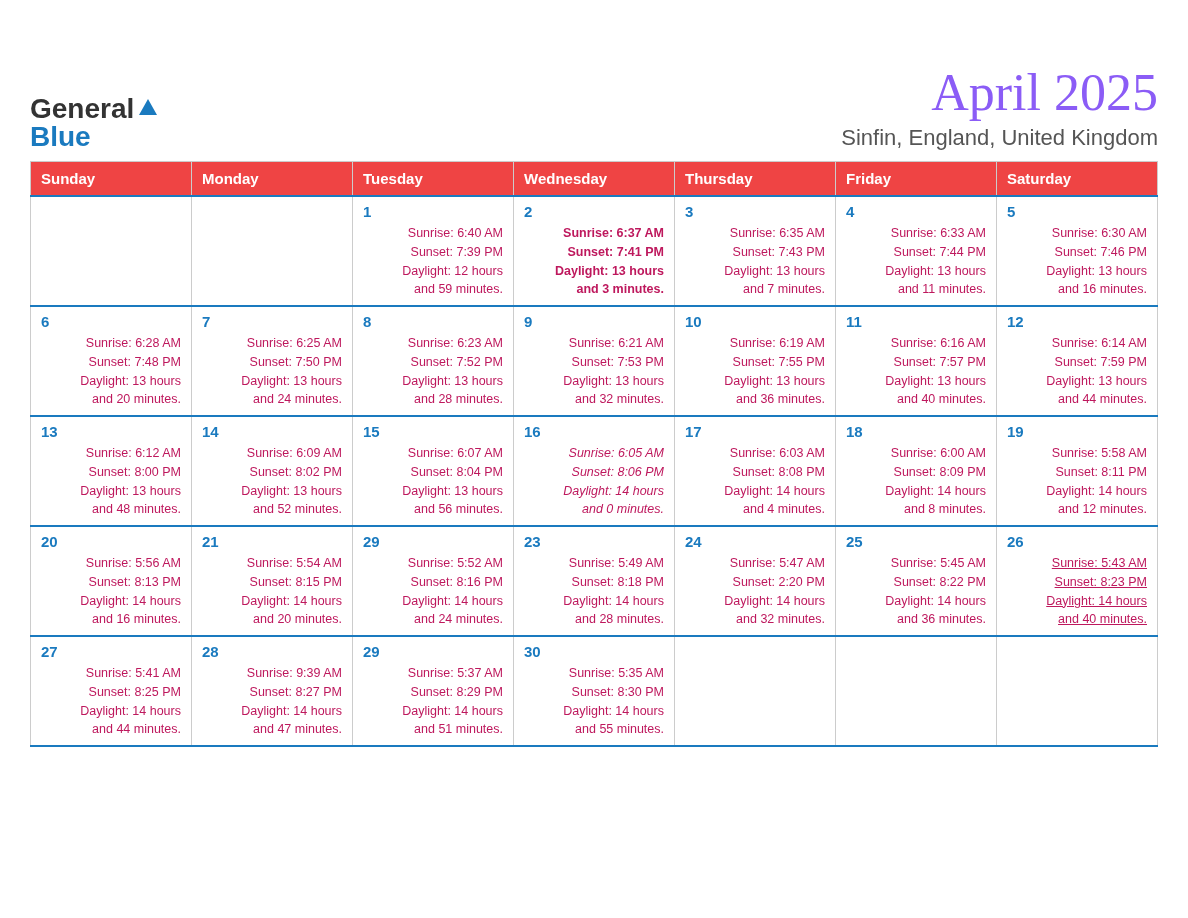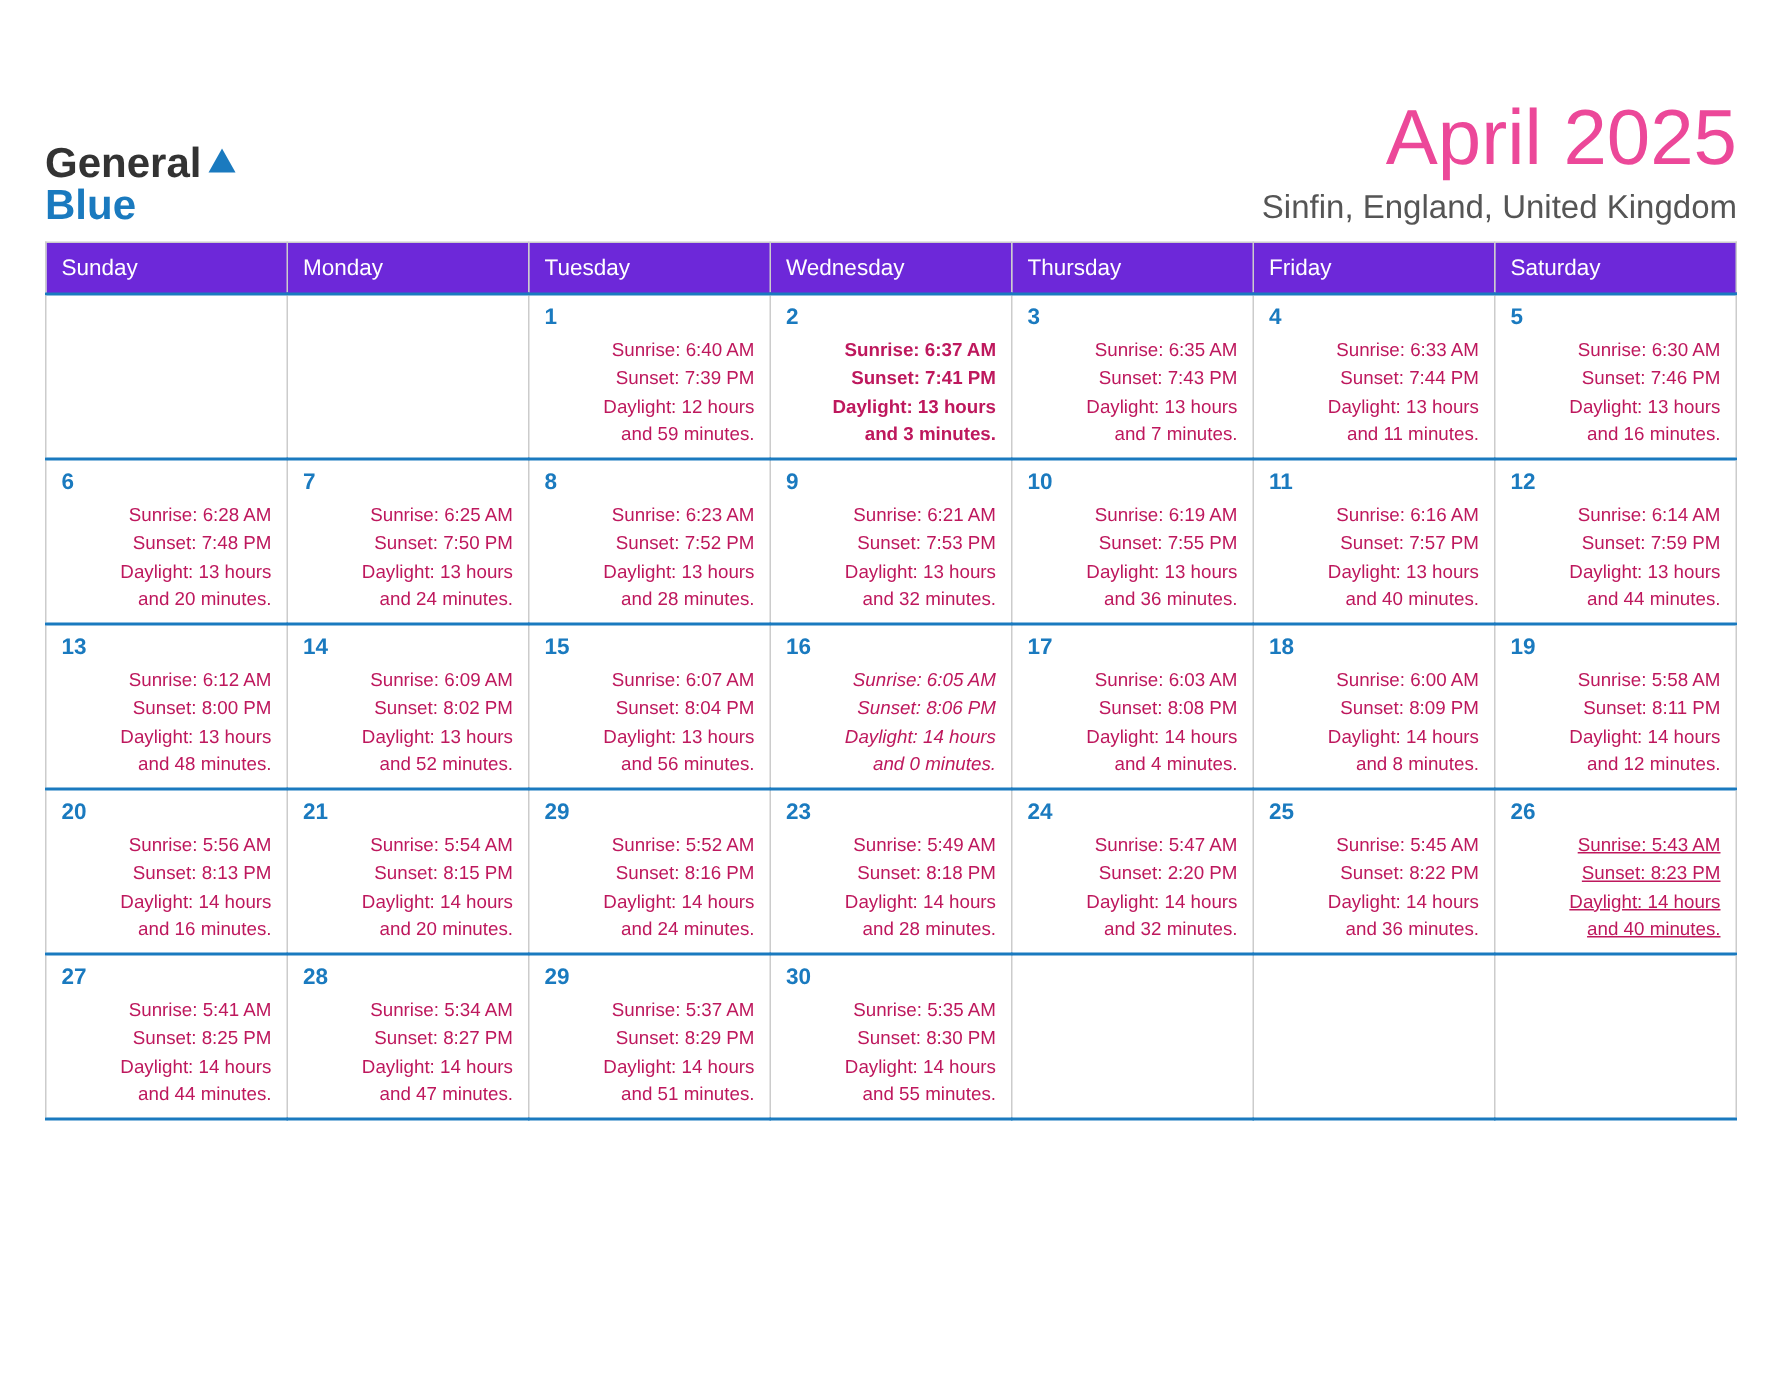--- a/index.html
+++ b/index.html
@@ -42,41 +42,42 @@
       align-items: center;
     }
 
     .title-section {
       text-align: right;
     }
 
     .month-title {
       font-size: 52px;
       font-weight: normal;
-      color: #ec4899;
+      color: #8b5cf6;
       line-height: 1.1;
+      font-family: Liberation Serif, serif;
     }
 
     .location-subtitle {
       font-size: 22px;
       color: #555;
       margin-top: 4px;
     }
 
     .calendar {
       width: 100%;
       border-collapse: collapse;
       margin-top: 10px;
     }
 
     .calendar th {
-      background-color: #6d28d9;
+      background-color: #ef4444;
       color: #fff;
       font-size: 15px;
-      font-weight: normal;
+      font-weight: bold;
       padding: 8px 10px;
       text-align: left;
       border: 1px solid #ccc;
     }
 
     .calendar td {
       vertical-align: top;
       border: 1px solid #ccc;
       padding: 6px 10px;
       width: 14.28%;
@@ -333,21 +334,21 @@
       <tr>
         <td>
           <span class="day-number">27</span>
           <div class="day-info" style="white-space: pre-line;">Sunrise: 5:41 AM
 Sunset: 8:25 PM
 Daylight: 14 hours
 and 44 minutes.</div>
         </td>
         <td>
           <span class="day-number">28</span>
-          <div class="day-info" style="white-space: pre-line;">Sunrise: 5:34 AM
+          <div class="day-info" style="white-space: pre-line;">Sunrise: 9:39 AM
 Sunset: 8:27 PM
 Daylight: 14 hours
 and 47 minutes.</div>
         </td>
         <td>
           <span class="day-number">29</span>
           <div class="day-info" style="white-space: pre-line;">Sunrise: 5:37 AM
 Sunset: 8:29 PM
 Daylight: 14 hours
 and 51 minutes.</div>

